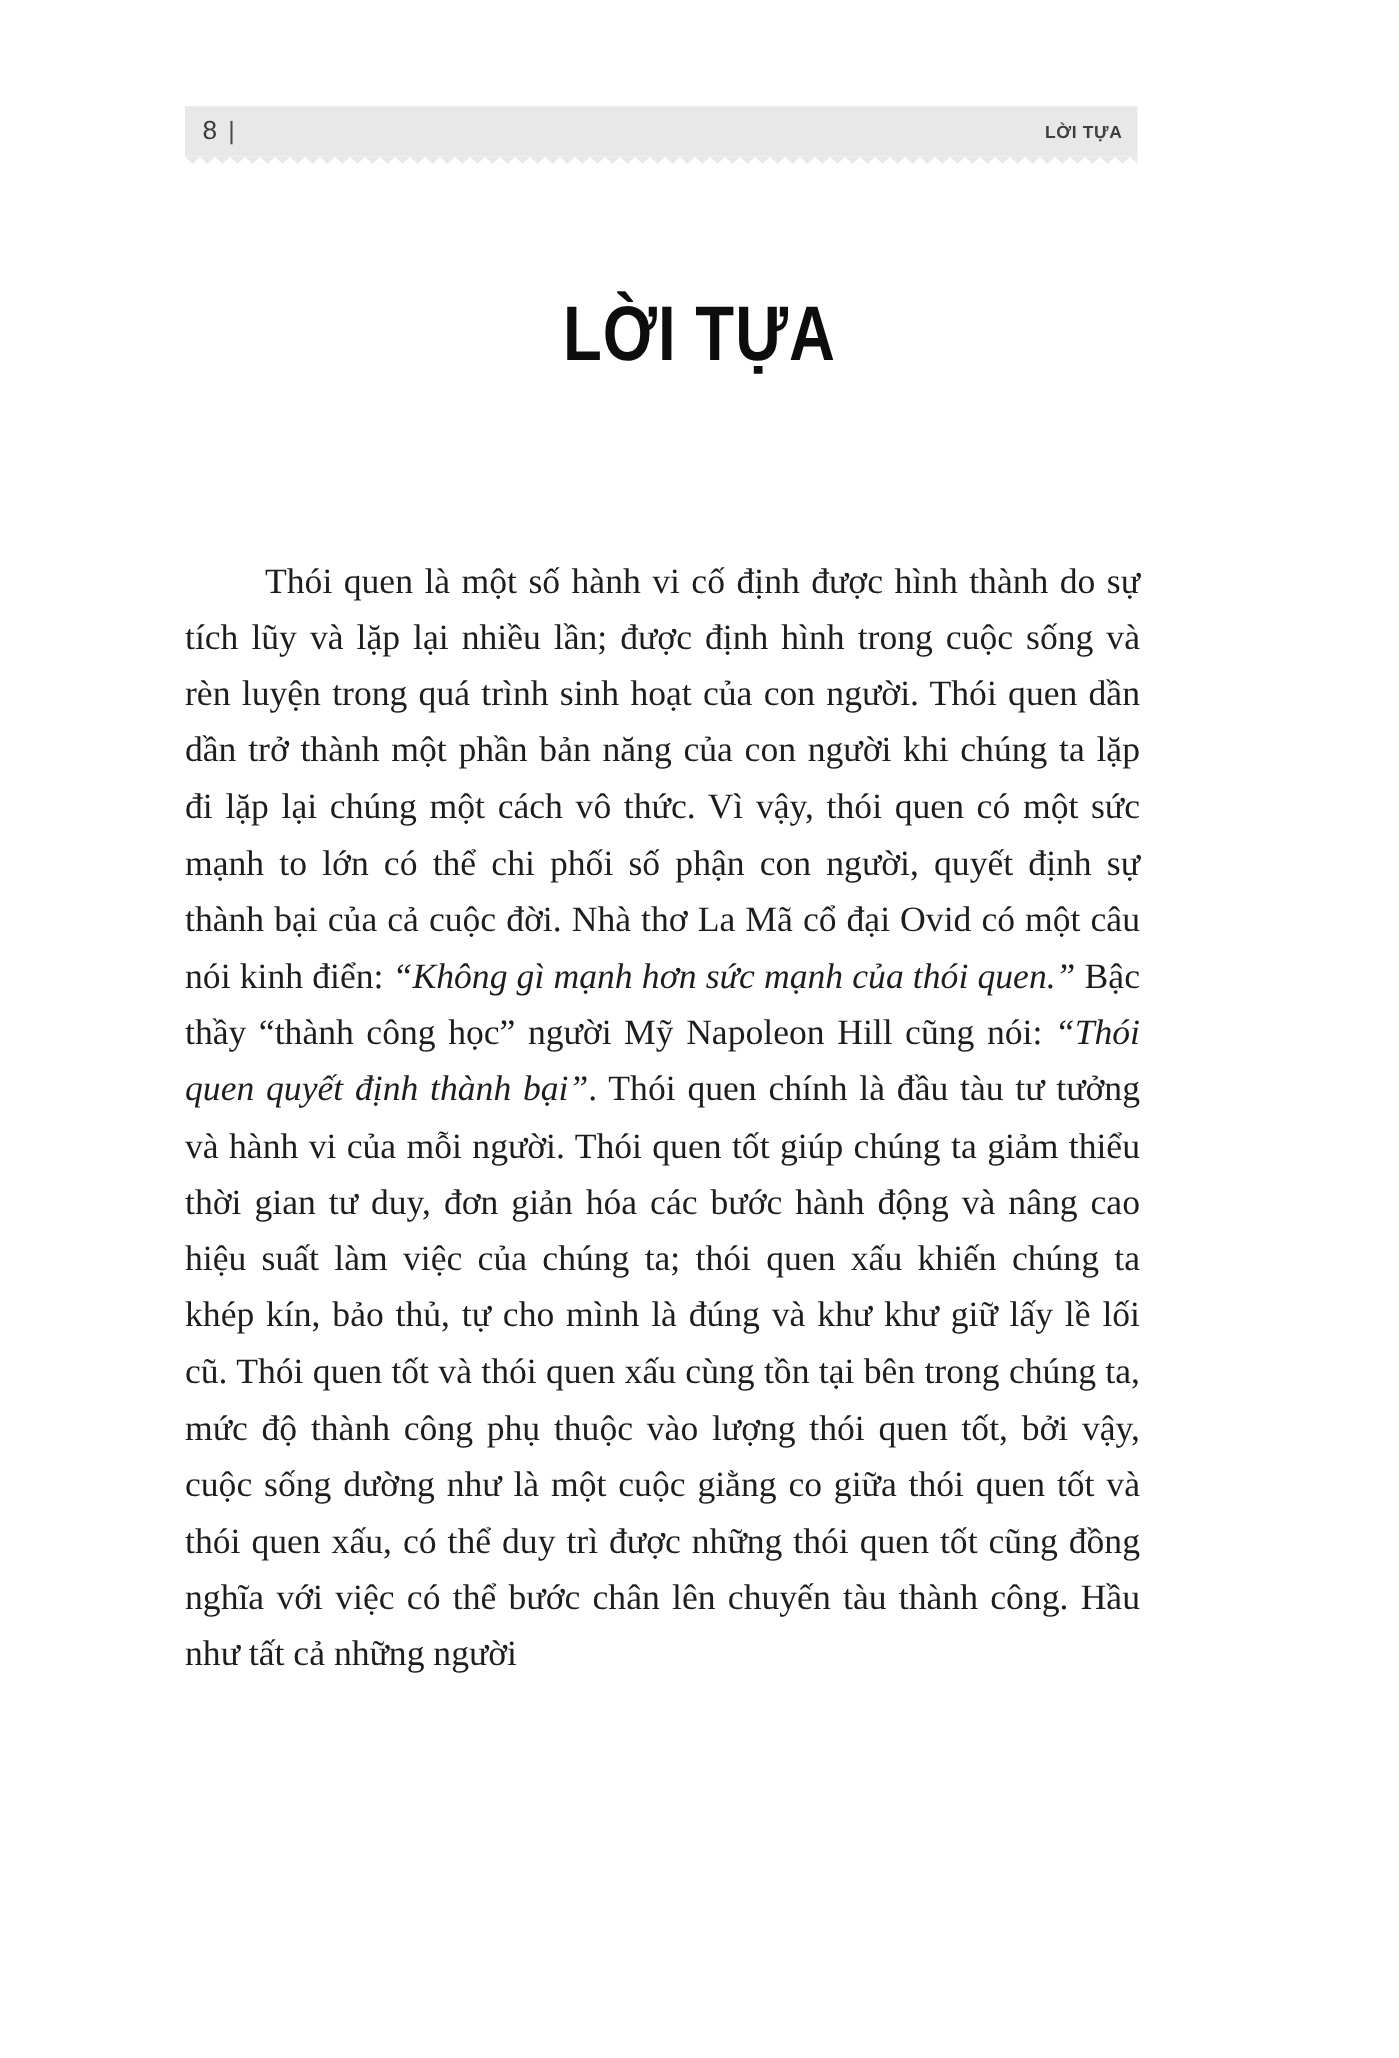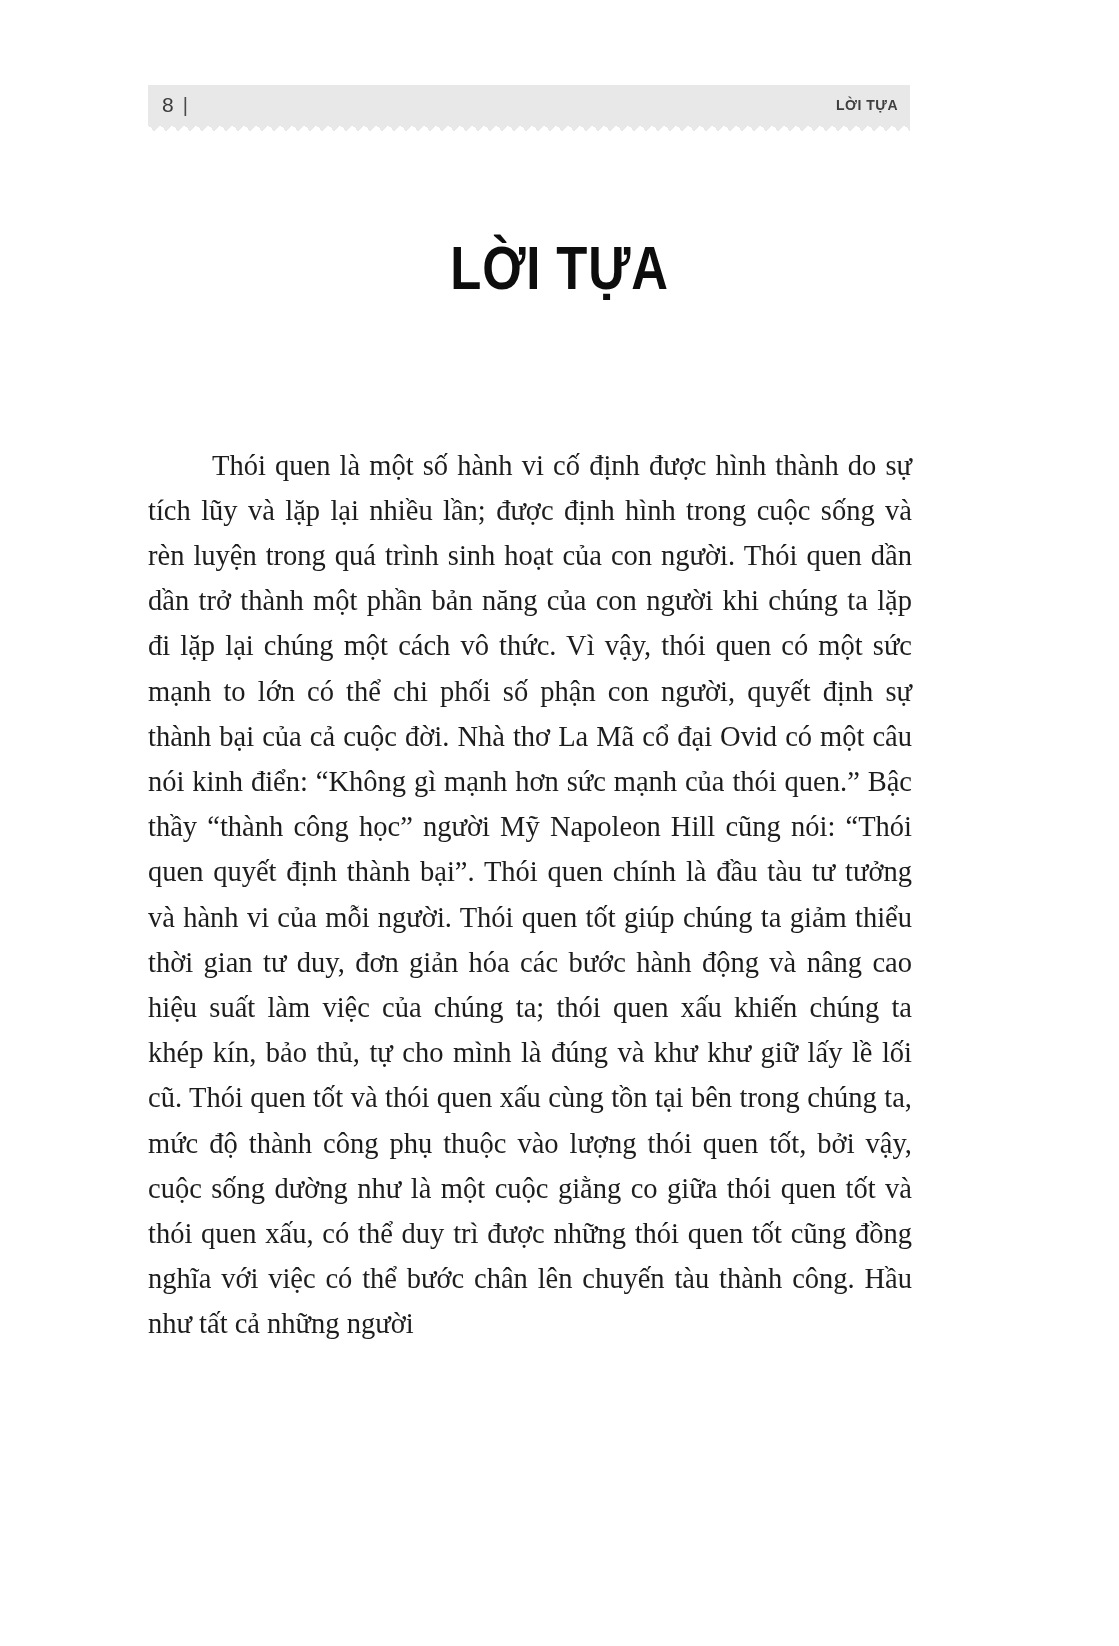--- a/index.html
+++ b/index.html
@@ -75,21 +75,21 @@
     position: absolute;
     left: 148px;
     top: 414px;
     width: 764px;
     font-size: 28.5px;
     line-height: 45.2px;
     text-align: justify;
     color: #1d1d1d;
     text-indent: 64px;
   }
-  .seg-italic { }
+  .seg-italic { font-style: italic; }
 </style>
 </head>
 <body>
 
 <div class="page">
 
   <div class="header-band">
     <div class="band-main">
       <span class="page-number">
         <span>8</span>

